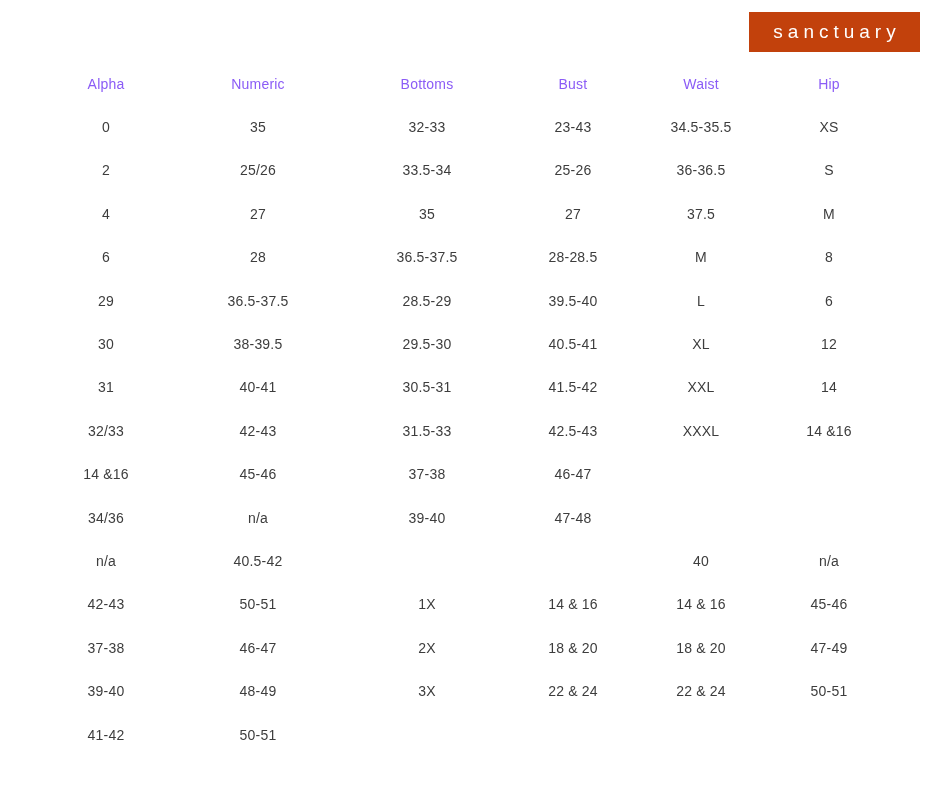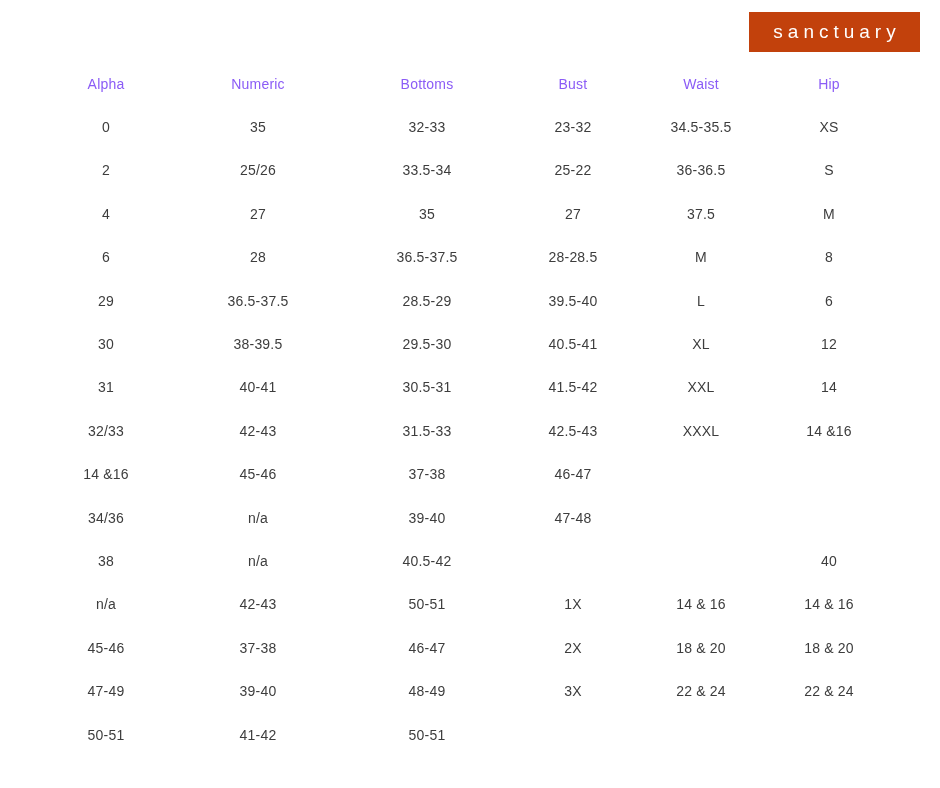--- a/index.html
+++ b/index.html
@@ -63,27 +63,27 @@
 <div class="size-table">
     <div class="cell header">Alpha</div>
     <div class="cell header">Numeric</div>
     <div class="cell header">Bottoms</div>
     <div class="cell header">Bust</div>
     <div class="cell header">Waist</div>
     <div class="cell header">Hip</div>
     <div class="cell">0</div>
     <div class="cell">35</div>
     <div class="cell">32-33</div>
-    <div class="cell">23-32</div>
+    <div class="cell">23-43</div>
     <div class="cell">34.5-35.5</div>
     <div class="cell">XS</div>
     <div class="cell">2</div>
     <div class="cell">25/26</div>
     <div class="cell">33.5-34</div>
-    <div class="cell">25-22</div>
+    <div class="cell">25-26</div>
     <div class="cell">36-36.5</div>
     <div class="cell">S</div>
     <div class="cell">4</div>
     <div class="cell">27</div>
     <div class="cell">35</div>
     <div class="cell">27</div>
     <div class="cell">37.5</div>
     <div class="cell">M</div>
     <div class="cell">6</div>
     <div class="cell">28</div>
@@ -120,21 +120,20 @@
     <div class="cell">37-38</div>
     <div class="cell">46-47</div>
     <div class="cell"></div>
     <div class="cell"></div>
     <div class="cell">34/36</div>
     <div class="cell">n/a</div>
     <div class="cell">39-40</div>
     <div class="cell">47-48</div>
     <div class="cell"></div>
     <div class="cell"></div>
-    <div class="cell">38</div>
     <div class="cell">n/a</div>
     <div class="cell">40.5-42</div>
     <div class="cell"></div>
     <div class="cell"></div>
     <div class="cell">40</div>
     <div class="cell">n/a</div>
     <div class="cell">42-43</div>
     <div class="cell">50-51</div>
     <div class="cell">1X</div>
     <div class="cell">14 &amp; 16</div>

